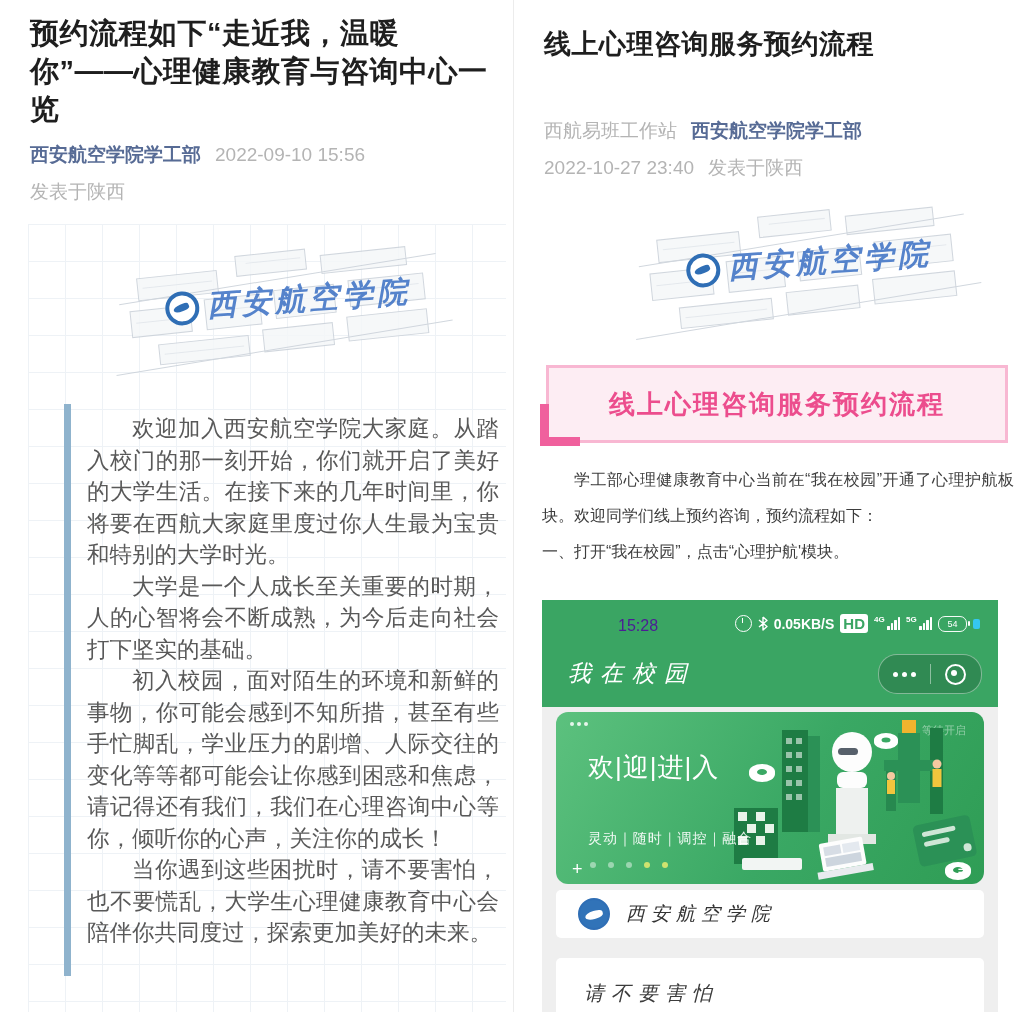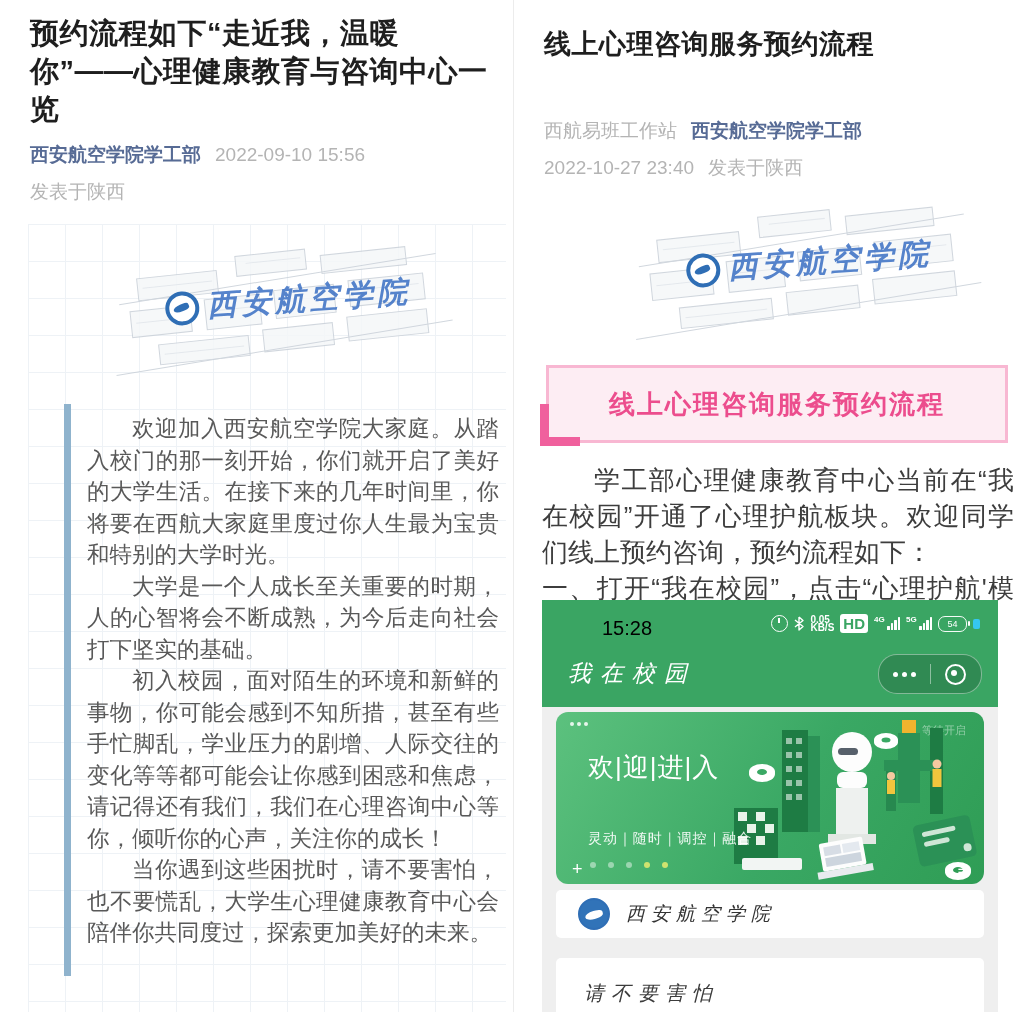--- a/index.html
+++ b/index.html
@@ -40,33 +40,33 @@
   .wm-text{margin-left:8px;font-family:"DejaVu Serif","Liberation Serif",serif;font-style:italic;
     font-weight:bold;color:#3a6fc4;font-size:30px;letter-spacing:4px;white-space:nowrap;opacity:.85;}
 
   
   #pinkbox{position:absolute;left:32px;top:365px;width:456px;height:72px;background:#fdedf3;
     border:3px solid #f8b7d2;display:flex;align-items:center;justify-content:center;}
   #pinkbox .txt{color:#ec4d8d;font-size:26px;font-weight:bold;letter-spacing:2px;}
   .pk-acc-v{position:absolute;left:26px;top:404px;width:9px;height:42px;background:#f0609d;}
   .pk-acc-h{position:absolute;left:26px;top:437px;width:40px;height:9px;background:#f0609d;}
 
-  #rbody{position:absolute;left:28px;top:462px;width:472px;font-size:26px;line-height:36px;
+  #rbody{position:absolute;left:28px;top:462px;width:472px;font-size:16px;line-height:36px;
     color:#3d3d3d;text-align:justify;}
   #rbody p{margin:0;}
   #rbody p.ind{text-indent:2em;}
 
   
   #phone{position:absolute;left:28px;top:600px;width:456px;height:412px;background:#efefef;overflow:hidden;}
   #ph-head{position:absolute;left:0;top:0;width:456px;height:107px;background:#3aa563;}
-  #st-time{position:absolute;left:60px;top:17px;color:#000000;font-size:20px;}
+  #st-time{position:absolute;left:76px;top:17px;color:#4c1d95;font-size:16px;}
   #st-icons{position:absolute;right:18px;top:14px;display:flex;align-items:center;gap:6px;color:#fff;}
   .clock{width:15px;height:15px;border:1.6px solid #fff;border-radius:50%;position:relative;}
   .clock:after{content:"";position:absolute;left:6px;top:2px;width:1.6px;height:5px;background:#fff;}
-  .speed{display:flex;flex-direction:column;line-height:8px;font-size:10px;font-weight:bold;}
+  .speed{display:flex;flex-direction:row;align-items:center;line-height:8px;font-size:14px;font-weight:bold;}
   .hd{background:#ffffff;color:#3aa563;font-size:15px;font-weight:bold;border-radius:3px;padding:1px 3px;}
   .sig{display:flex;align-items:flex-end;gap:1px;position:relative;padding-left:13px;height:13px;}
   .sig .lbl{position:absolute;left:0;top:-2px;font-size:8px;font-weight:bold;}
   .sig i{display:block;width:2.5px;background:#fff;border-radius:.5px;}
   .batt{width:27px;height:14px;border:1.5px solid rgba(255,255,255,.95);border-radius:7px;
     font-size:9px;display:flex;align-items:center;justify-content:center;position:relative;}
   .batt:after{content:"";position:absolute;right:-4px;top:4px;width:2px;height:5px;background:#fff;border-radius:1px;}
   .bluedot{width:7px;height:10px;background:#35c7f0;border-radius:2px;}
   #nav-title{position:absolute;left:26px;top:58px;color:#fff;font-size:23px;letter-spacing:9px;
     font-family:"DejaVu Serif","Liberation Serif",serif;font-style:italic;}

